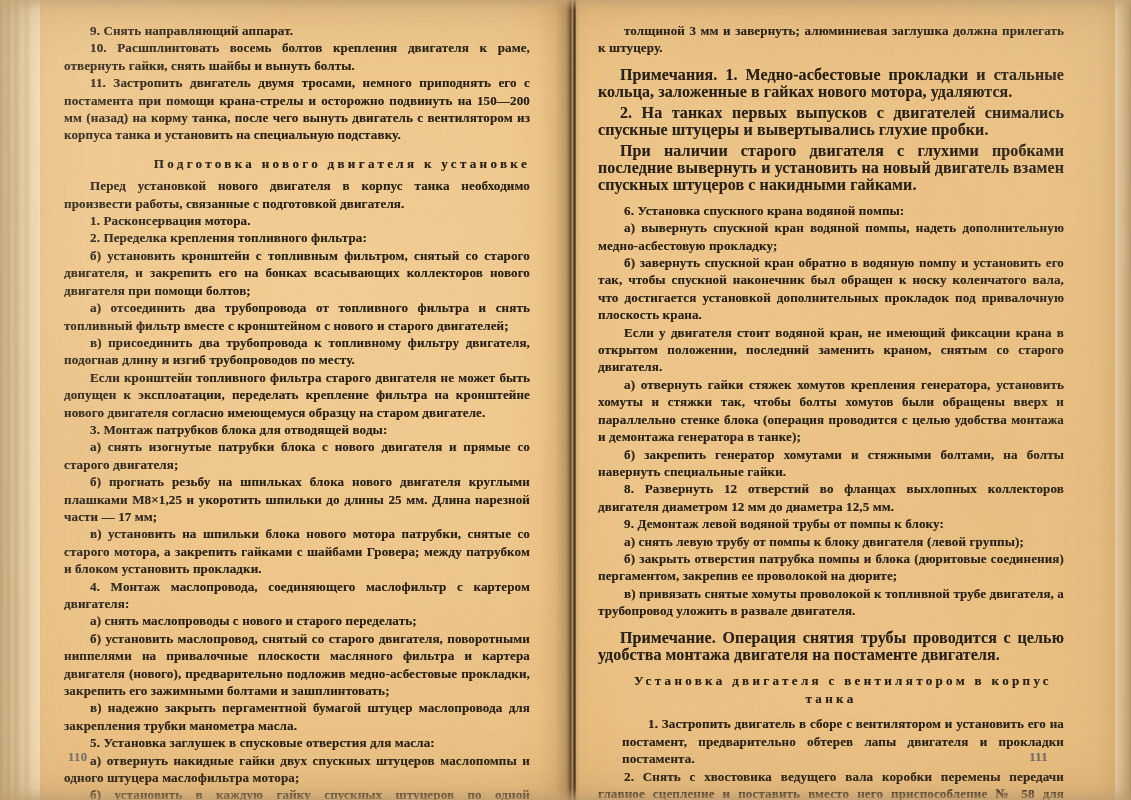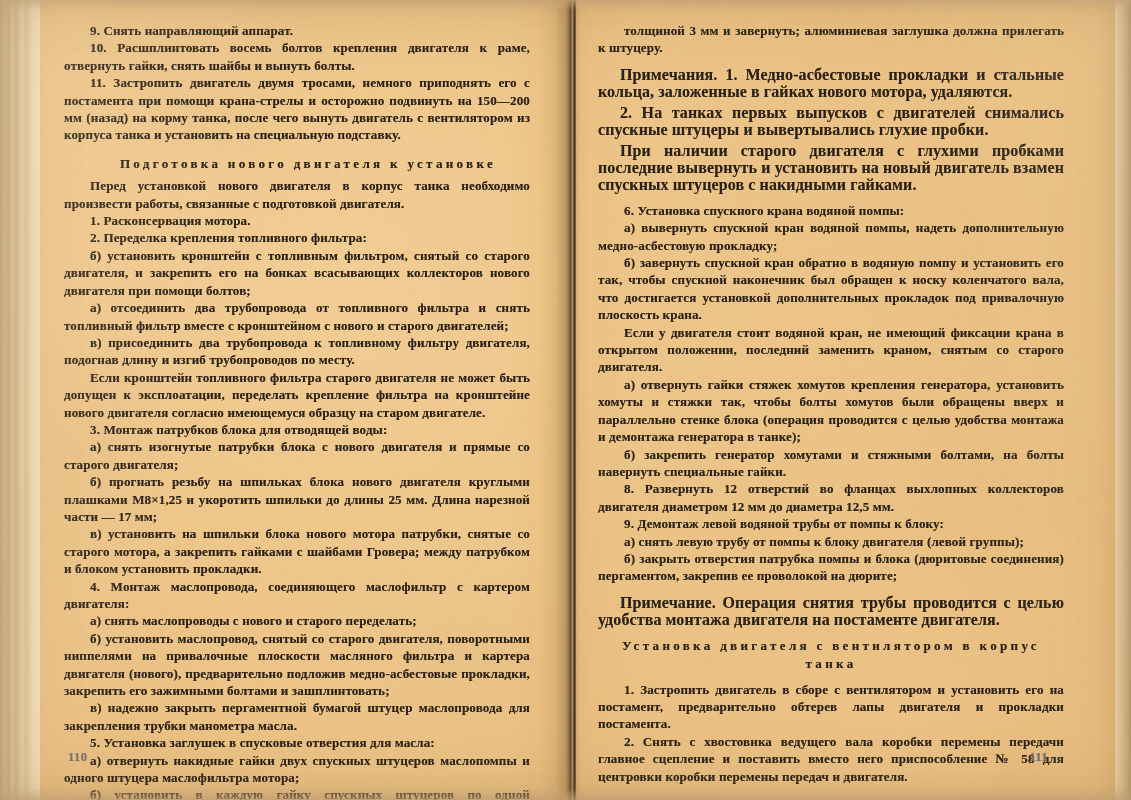--- a/index.html
+++ b/index.html
@@ -153,23 +153,23 @@
     margin: 11px 0 5px 0;
     color: #2a2218;
     font-size: 13.1px;
     line-height: 17.4px;
     letter-spacing: 3.3px;
     text-align: center;
     font-weight: 600;
     text-indent: 0;
     text-shadow: 0 0 .6px rgba(40,30,18,.45);
   }
-  .heading.left-flush { text-align: center; padding-left: 22px; }
-
-  .gap-before { margin-top: 8px; }
+  .heading.left-flush { text-align: right; padding-left: 22px; }
+
+  .gap-before { margin-top: 8px; margin-left: 24px; }
 
   .folio {
     position: absolute;
     color: #737373;
     font-size: 12.6px;
     font-weight: 600;
     letter-spacing: .4px;
     text-shadow: 0 0 .6px rgba(40,30,18,.4);
   }
   .folio-left  { left: 22px;  top: 750px; }
@@ -243,20 +243,21 @@
       <p class="p">6. Установка спускного крана водяной помпы:</p>
       <p class="p">а) вывернуть спускной кран водяной помпы, надеть дополнительную медно-асбестовую прокладку;</p>
       <p class="p">б) завернуть спускной кран обратно в водяную помпу и установить его так, чтобы спускной наконечник был обращен к носку коленчатого вала, что достигается установкой дополнительных прокладок под привалочную плоскость крана.</p>
       <p class="p">Если у двигателя стоит водяной кран, не имеющий фиксации крана в открытом положении, последний заменить краном, снятым со старого двигателя.</p>
       <p class="p">а) отвернуть гайки стяжек хомутов крепления генератора, установить хомуты и стяжки так, чтобы болты хомутов были обращены вверх и параллельно стенке блока (операция проводится с целью удобства монтажа и демонтажа генератора в танке);</p>
       <p class="p">б) закрепить генератор хомутами и стяжными болтами, на болты навернуть специальные гайки.</p>
       <p class="p">8. Развернуть 12 отверстий во фланцах выхлопных коллекторов двигателя диаметром 12 мм до диаметра 12,5 мм.</p>
       <p class="p">9. Демонтаж левой водяной трубы от помпы к блоку:</p>
       <p class="p">а) снять левую трубу от помпы к блоку двигателя (левой группы);</p>
       <p class="p">б) закрыть отверстия патрубка помпы и блока (дюритовые соединения) пергаментом, закрепив ее проволокой на дюрите;</p>
+      <p class="p">в) привязать снятые хомуты проволокой к топливной трубе двигателя, а трубопровод уложить в развале двигателя.</p>
 
       <div class="note-block">
         <p class="p small">Примечание. Операция снятия трубы проводится с целью удобства монтажа двигателя на постаменте двигателя.</p>
       </div>
 
 
       <p class="heading gap-before">Установка двигателя с вентилятором в корпус</p>
       <p class="heading" style="margin-top:-4px;">танка</p>
 
       <p class="p gap-before">1. Застропить двигатель в сборе с вентилятором и установить его на постамент, предварительно обтерев лапы двигателя и прокладки постамента.</p>

